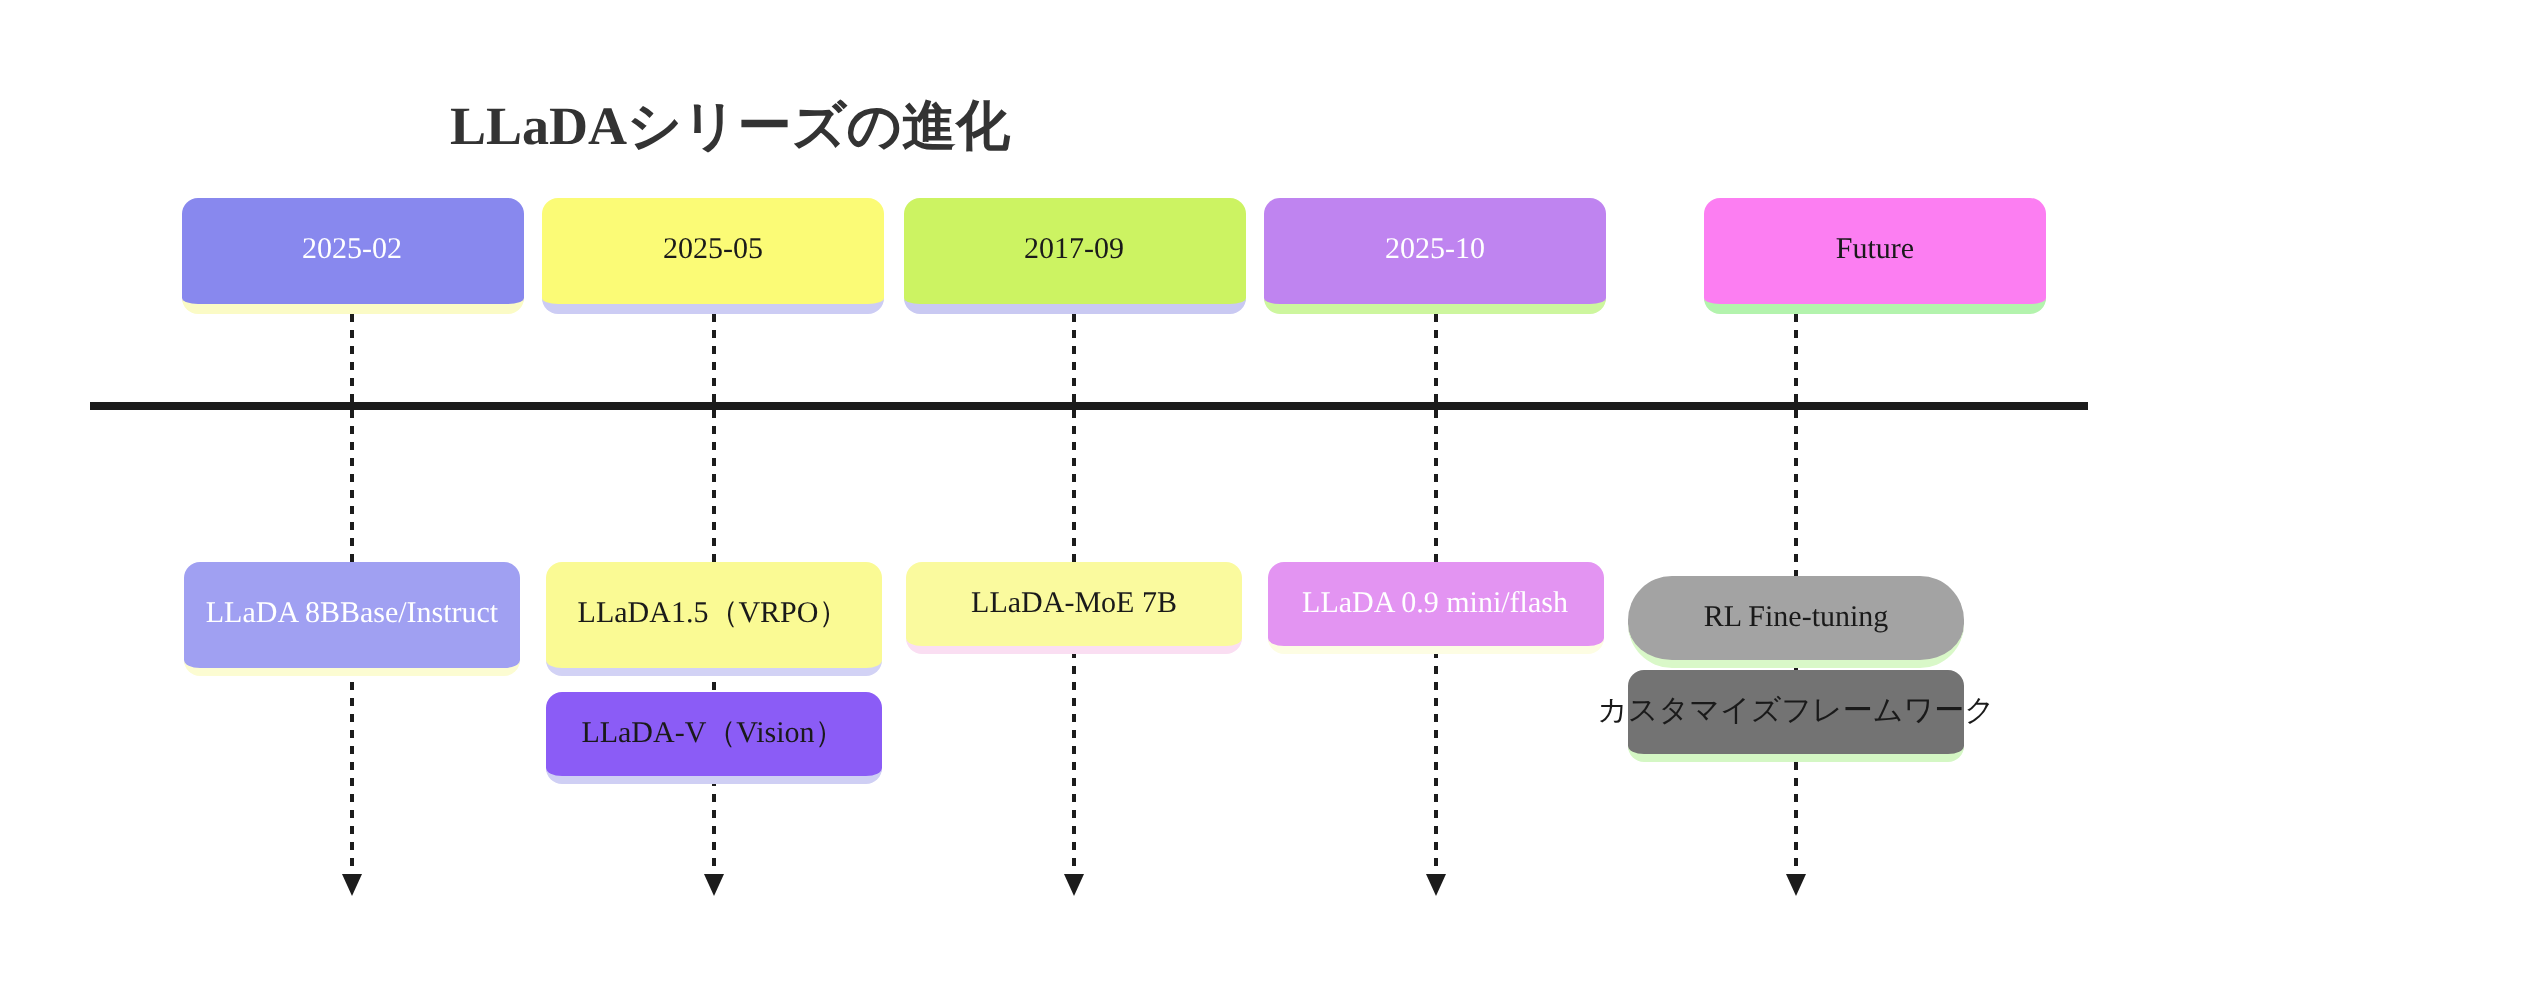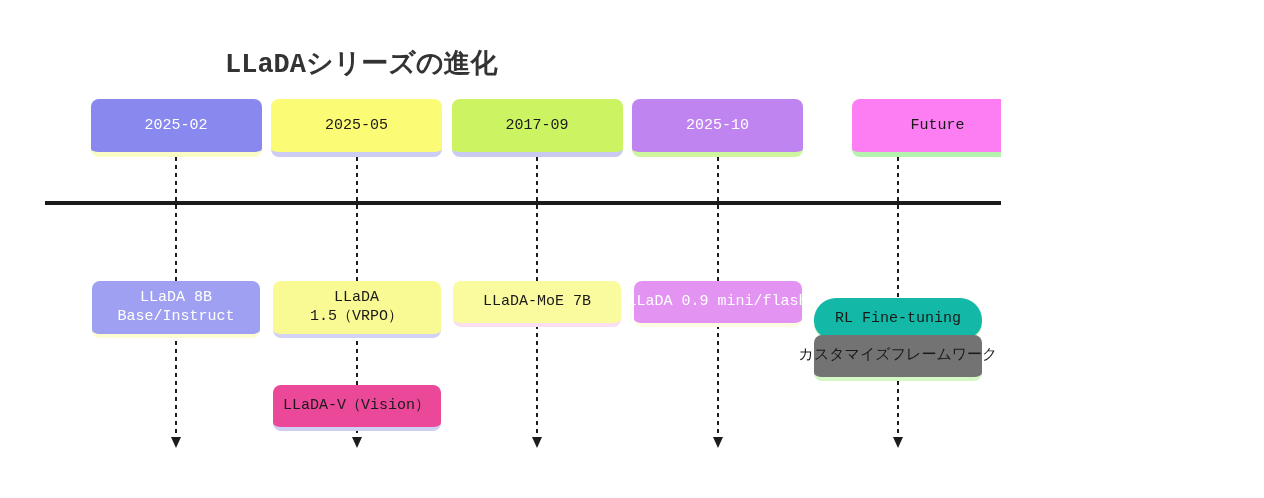--- a/index.html
+++ b/index.html
@@ -2,21 +2,22 @@
 <html><head>
 <meta charset="utf-8">
 <style>
   html, body { margin: 0; padding: 0; background: #ffffff; }
   .canvas {
     position: relative;
     width: 1001px;
     height: 498px;
     background: #ffffff;
     overflow: hidden;
-    font-family: Liberation Mono, monospace;
+    font-family: Liberation Serif, serif;
+    padding-left: 43px;
   }
   .diagram-title {
     position: absolute;
     left: 225px;
     top: 45px;
     font-size: 27px;
     font-weight: bold;
     color: #333333;
     white-space: nowrap;
   }
@@ -66,21 +67,21 @@
     align-items: center;
     justify-content: center;
     font-size: 15px;
     z-index: 3;
   }
   .event-box {
     position: absolute;
     width: 168px;
     border-radius: 8px;
     display: flex;
-    flex-direction: column;
+    flex-direction: row;
     align-items: center;
     justify-content: center;
     text-align: center;
     font-size: 15px;
     line-height: 1.25;
     white-space: nowrap;
     z-index: 3;
   }
 </style>
 </head>
@@ -102,21 +103,21 @@
       </div>
       <div class="connector" style="left: 355.5px;"></div>
       <div class="connector-arrowhead" style="left: 351.5px;"></div>
       <div class="period-box" style="left: 271px; background: rgb(251, 251, 118); color: rgb(26, 26, 26); border-bottom: 5px solid rgb(204, 204, 244);">
         <span>2025-05</span>
       </div>
       <div class="event-box" style="left: 272.5px; top: 281px; height: 53px; background: rgb(250, 250, 148); color: rgb(26, 26, 26); border-bottom: 4px solid rgb(210, 210, 245);">
         <span>LLaDA</span>
         <span>1.5（VRPO）</span>
       </div>
-      <div class="event-box" style="left: 272.5px; top: 346px; height: 42px; background: #ec4899; color: rgb(26, 26, 26); border-bottom: 4px solid rgb(207, 207, 244); margin-top: 39px;">
+      <div class="event-box" style="left: 272.5px; top: 346px; height: 42px; background: #8b5cf6; color: rgb(26, 26, 26); border-bottom: 4px solid rgb(207, 207, 244);">
         <span>LLaDA-V（Vision）</span>
       </div>
       <div class="connector" style="left: 536px;"></div>
       <div class="connector-arrowhead" style="left: 532px;"></div>
       <div class="period-box" style="left: 451.5px; background: rgb(204, 243, 98); color: rgb(26, 26, 26); border-bottom: 5px solid rgb(201, 201, 242);">
         <span>2017-09</span>
       </div>
       <div class="event-box" style="left: 453px; top: 281px; height: 42px; background: rgb(250, 250, 158); color: rgb(26, 26, 26); border-bottom: 4px solid rgb(250, 222, 242);">
         <span>LLaDA-MoE 7B</span>
       </div>
@@ -126,20 +127,20 @@
         <span>2025-10</span>
       </div>
       <div class="event-box" style="left: 633.5px; top: 281px; height: 42px; background: rgb(227, 148, 242); color: rgb(255, 255, 255); border-bottom: 4px solid rgb(253, 253, 227);">
         <span>LLaDA 0.9 mini/flash</span>
       </div>
       <div class="connector" style="left: 897px;"></div>
       <div class="connector-arrowhead" style="left: 893px;"></div>
       <div class="period-box" style="left: 852px; background: rgb(252, 126, 242); color: rgb(26, 26, 26); border-bottom: 5px solid rgb(179, 243, 173);">
         <span>Future</span>
       </div>
-      <div class="event-box" style="left: 814px; top: 298px; height: 42px; background: #14b8a6; color: rgb(26, 26, 26); border-bottom: 4px solid rgb(217, 248, 200); border-radius: 22px;">
+      <div class="event-box" style="left: 814px; top: 288px; height: 42px; background: #a3a3a3; color: rgb(26, 26, 26); border-bottom: 4px solid rgb(217, 248, 200); border-radius: 22px;">
         <span>RL Fine-tuning</span>
       </div>
       <div class="event-box" style="left: 814px; top: 335px; height: 42px; background: #737373; color: rgb(26, 26, 26); border-bottom: 4px solid rgb(212, 247, 196); text-align: center;">
         <span>カスタマイズフレームワーク</span>
       </div>
     </div>
 </div>
 
 </body></html>

